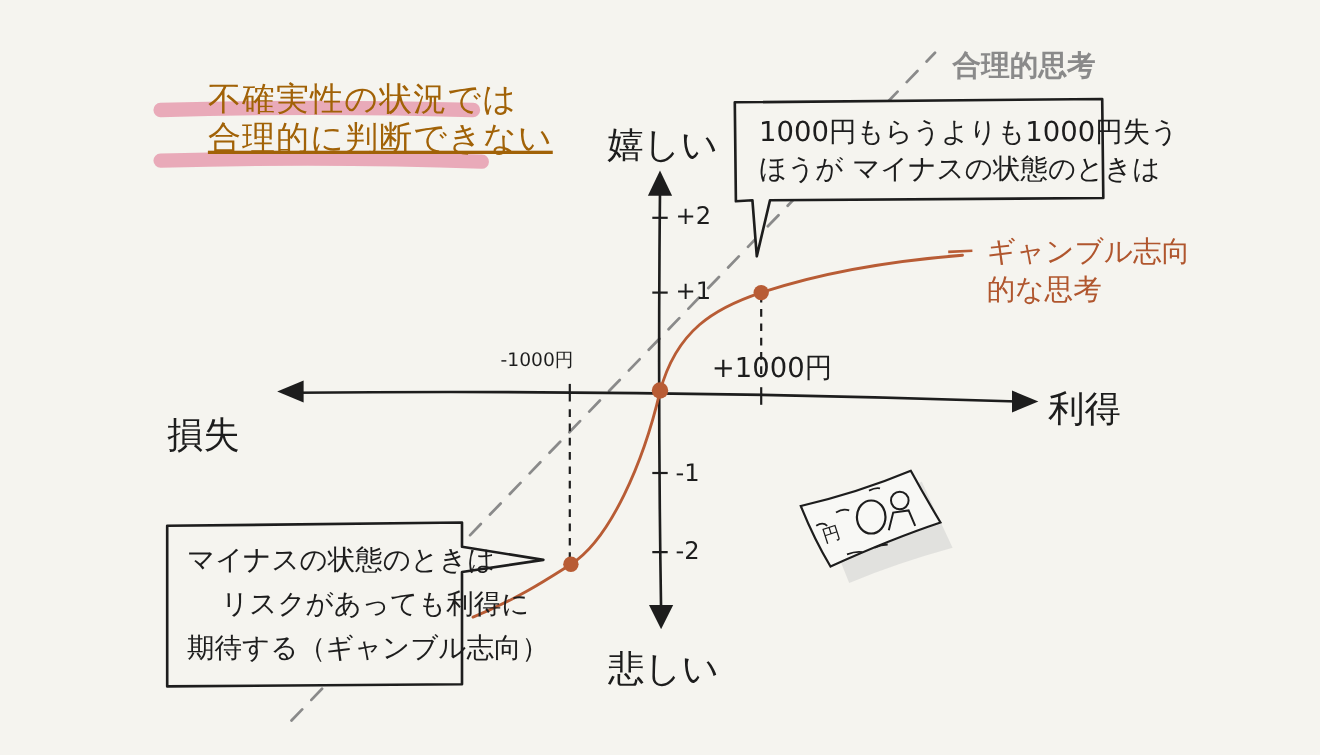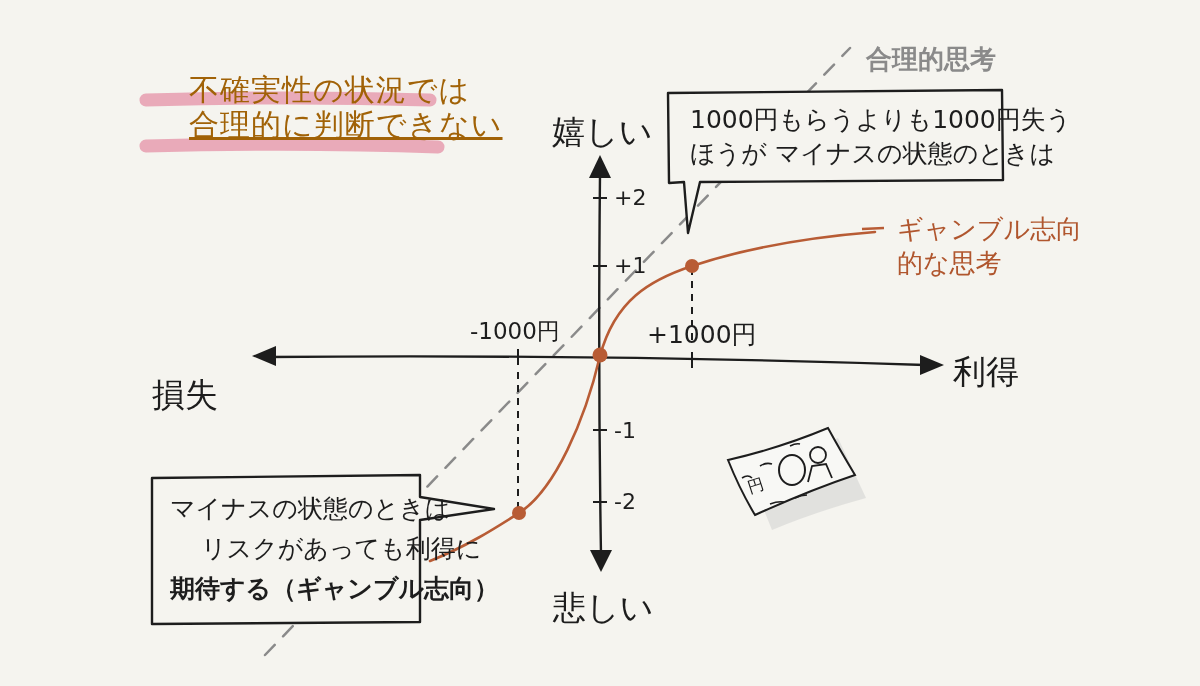--- a/index.html
+++ b/index.html
@@ -78,26 +78,26 @@
 <div class="txt axis-label" style="left:552px; top:110px;">嬉しい</div>
 <div class="txt axis-label" style="left:553px; top:586px;">悲しい</div>
 <div class="txt axis-label" style="left:152px; top:341px;margin-top:32px;">損失</div>
 <div class="txt axis-label" style="left:953px; top:350px;">利得</div>
 
 <div class="txt tick-label" style="left:614px; top:185px;">+2</div>
 <div class="txt tick-label" style="left:614px; top:253px;">+1</div>
 <div class="txt tick-label" style="left:614px; top:418px;">-1</div>
 <div class="txt tick-label" style="left:614px; top:489px;">-2</div>
 
-<div class="txt tick-label" style="left:470px; top:316px; font-size:23px;">-1000円</div>
+<div class="txt tick-label" style="left:455px; top:316px; font-size:17px;">-1000円</div>
 <div class="txt tick-label" style="left:647px; top:318px; font-size:25px;">+1000円</div>
 
 <div class="txt prospect-label" style="left:897px; top:212px;">ギャンブル志向</div>
 <div class="txt prospect-label" style="left:897px; top:248px;font-family:Liberation Mono, monospace;">的な思考</div>
 
 <div class="txt bubble-text" style="left:690px; top:103px;">1000円もらうよりも1000円失う</div>
 <div class="txt bubble-text" style="left:690px; top:137px;">ほうが マイナスの状態のときは</div>
 
 <div class="txt bubble-text" style="left:170px; top:492px;">マイナスの状態のときは</div>
 <div class="txt bubble-text" style="left:170px; top:532px;margin-left:31px;">リスクがあっても利得に</div>
-<div class="txt bubble-text" style="left:170px; top:572px;font-weight:bold;">期待する（ギャンブル志向）</div>
+<div class="txt bubble-text" style="left:170px; top:572px;">期待する（ギャンブル志向）</div>
 
 <div class="txt" style="left:748px; top:476px; font-size:16px; transform:rotate(-18deg);">円</div>
 
 </body></html>

